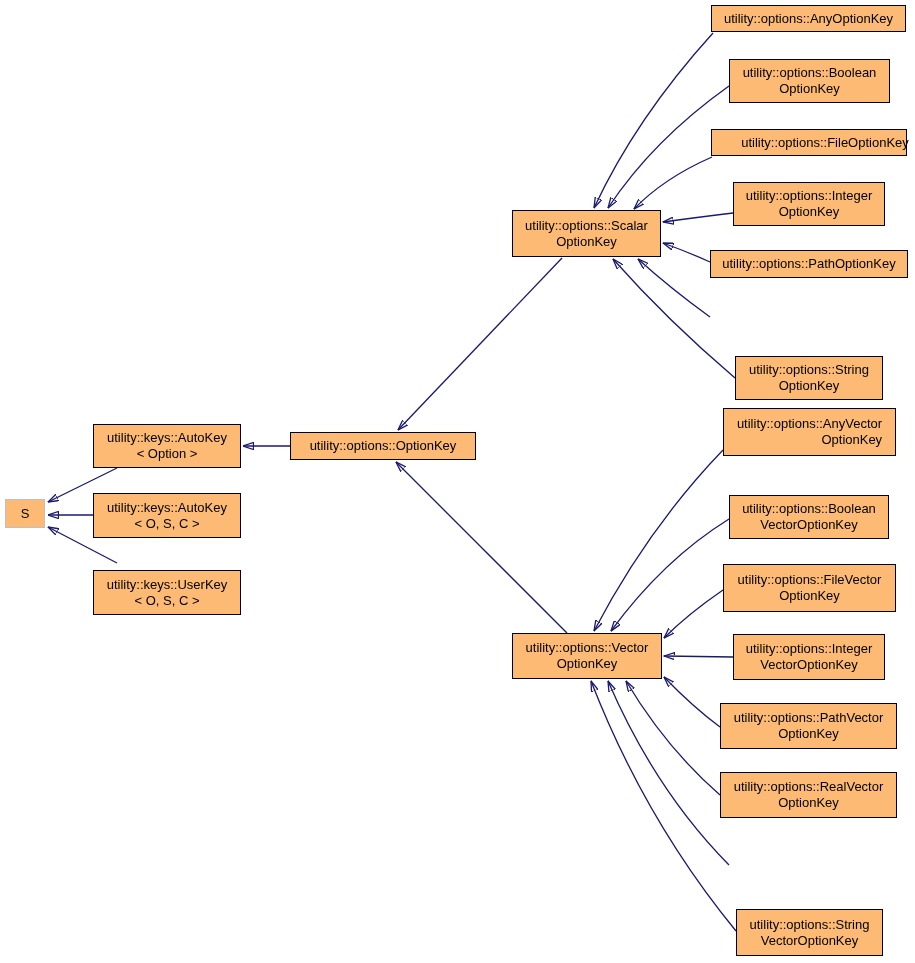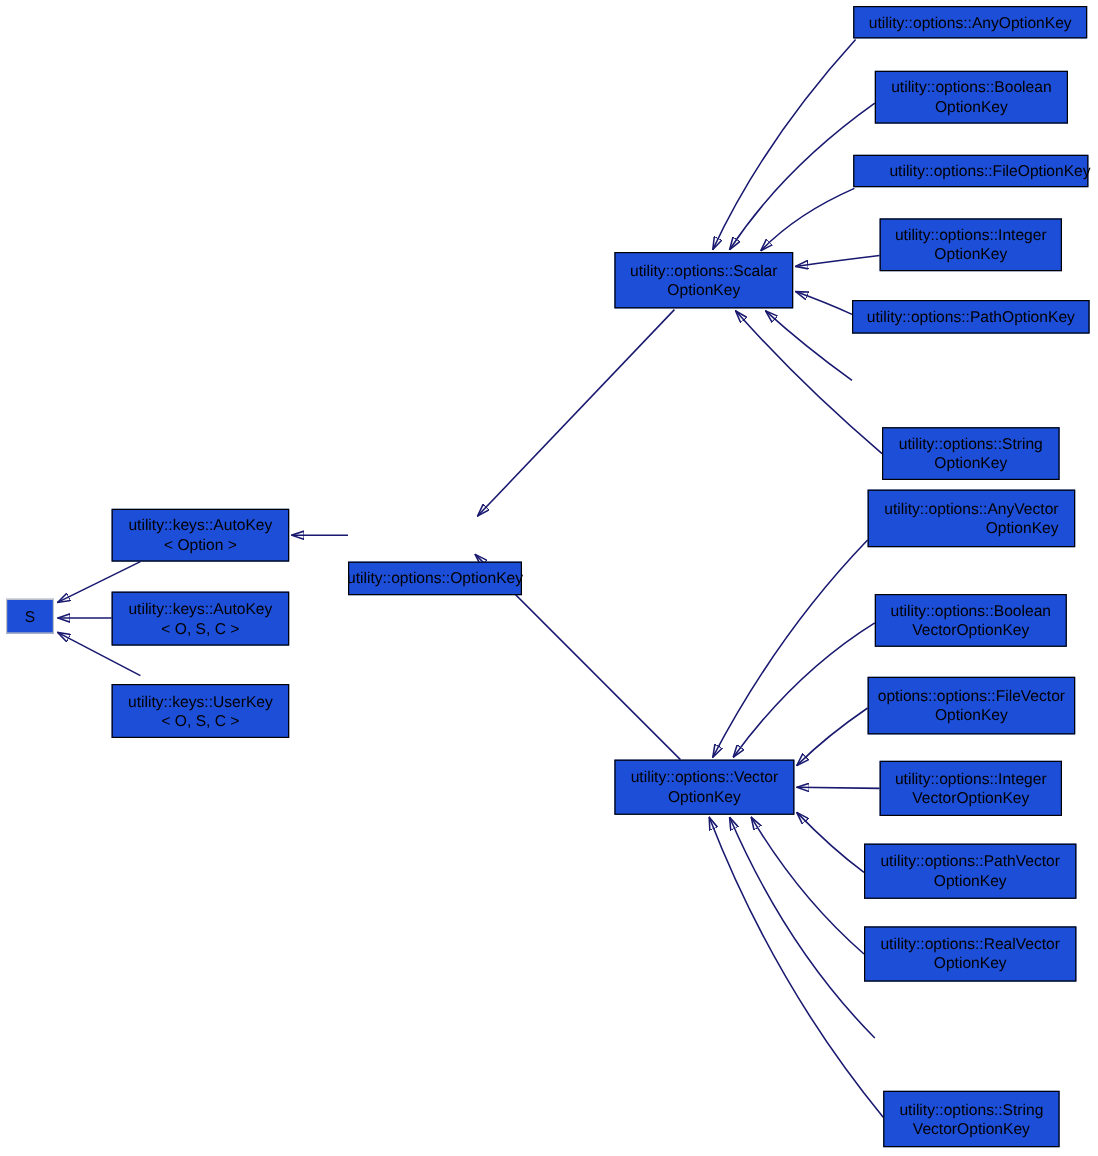--- a/index.html
+++ b/index.html
@@ -17,42 +17,42 @@
     width: 915px; height: 963px;
   }
   svg.edge-layer path {
     fill: none;
     stroke: #191970;
     stroke-width: 1.3;
   }
   .node {
     position: absolute;
     box-sizing: border-box;
-    background: #1d4ed8;
+    background: #fdba74;
     border: 1px solid #000000;
     color: #000000;
     font-size: 13px;
     line-height: 16px;
     display: flex;
     align-items: center;
     justify-content: center;
     text-align: center;
     white-space: pre-line;
     cursor: pointer;
   }
   .node.ext {
     border-color: #c0c0c0;
     cursor: default;
   }
   
   #n-s               { left: 5px;   top: 499px; width: 40px;  height: 29px; }
   #n-autokey-option  { left: 93px;  top: 424px; width: 148px; height: 44px; }
   #n-autokey-osc     { left: 93px;  top: 493px; width: 148px; height: 45px; }
   #n-userkey-osc     { left: 93px;  top: 570px; width: 148px; height: 45px; }
-  #n-optionkey       { left: 290px; top: 432px; width: 145px; height: 28px; margin-top: 36px; }
+  #n-optionkey       { left: 290px; top: 432px; width: 186px; height: 28px; }
   #n-scalar          { left: 512px; top: 210px; width: 149px; height: 47px; }
   #n-vector          { left: 512px; top: 633px; width: 150px; height: 46px; }
   #n-any             { left: 711px; top: 5px;   width: 195px; height: 27px; }
   #n-boolean         { left: 729px; top: 59px;  width: 161px; height: 44px; }
   #n-file            { left: 711px; top: 129px; width: 196px; height: 27px; padding-left: 32px; }
   #n-integer         { left: 733px; top: 182px; width: 152px; height: 44px; }
   #n-path            { left: 710px; top: 250px; width: 198px; height: 28px; }
   #n-real            { left: 710px; top: 303px; width: 197px; height: 28px; }
   #n-string          { left: 735px; top: 356px; width: 148px; height: 44px; }
   #n-anyv            { left: 723px; top: 408px; width: 173px; height: 48px; text-align: right; }
@@ -116,21 +116,21 @@
   <div class="node" id="n-file">utility::options::FileOptionKey</div>
   <div class="node" id="n-integer">utility::options::Integer
 OptionKey</div>
   <div class="node" id="n-path">utility::options::PathOptionKey</div>
   <div class="node" id="n-string">utility::options::String
 OptionKey</div>
   <div class="node" id="n-anyv">utility::options::AnyVector
 OptionKey</div>
   <div class="node" id="n-boolv">utility::options::Boolean
 VectorOptionKey</div>
-  <div class="node" id="n-filev">options::options::FileVector
+  <div class="node" id="n-filev">utility::options::FileVector
 OptionKey</div>
   <div class="node" id="n-intv">utility::options::Integer
 VectorOptionKey</div>
   <div class="node" id="n-pathv">utility::options::PathVector
 OptionKey</div>
   <div class="node" id="n-realv">utility::options::RealVector
 OptionKey</div>
   <div class="node" id="n-strv">utility::options::String
 VectorOptionKey</div>
 

